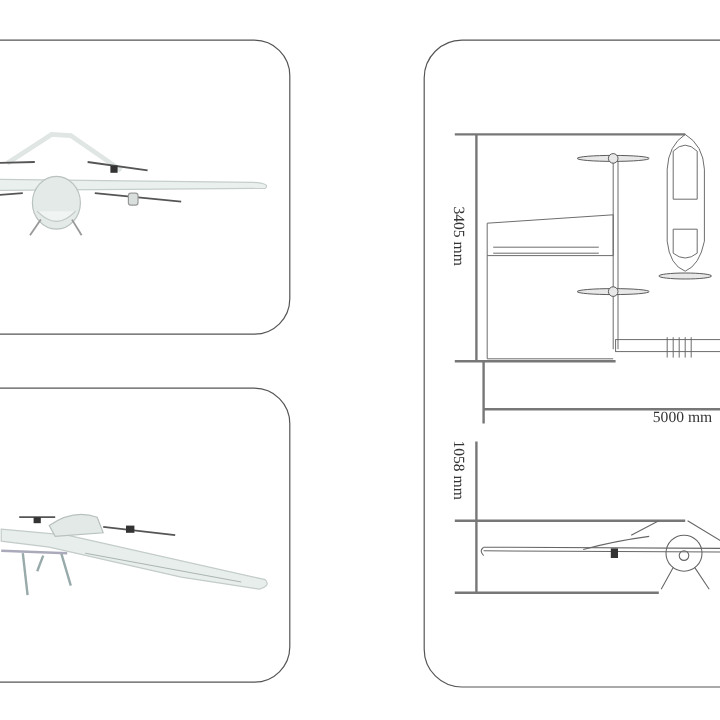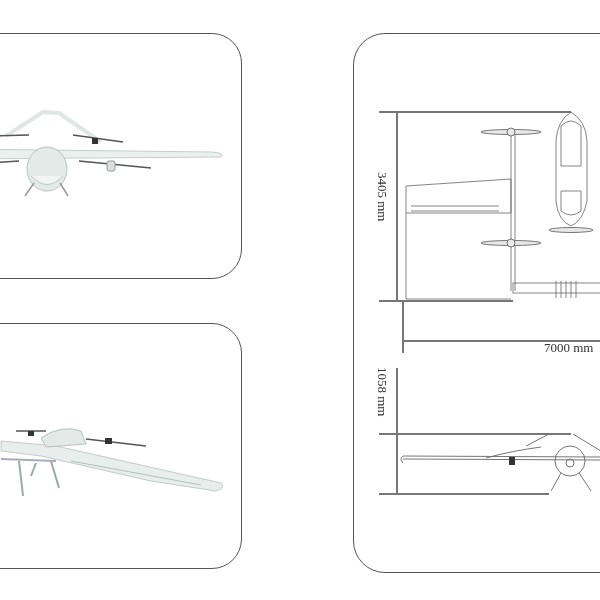--- a/index.html
+++ b/index.html
@@ -118,15 +118,15 @@
       <path d="M402,455 Q398,458 402,462"></path>
       <path d="M485,457 Q510,450 540,446"></path>
       <circle cx="569" cy="460" r="15"></circle>
       <circle cx="569" cy="462" r="4"></circle>
       <path d="M560,472 L550,490 M578,472 L590,490"></path>
     </g>
     <rect x="508" y="456" width="6" height="8" fill="#333"></rect>
   </svg>
 
   <div class="dim-label vert" style="left:36px; top:138px;">3405 mm</div>
-  <div class="dim-label" style="left:190px; top:306px;">7000 mm</div>
+  <div class="dim-label" style="left:190px; top:306px;">5000 mm</div>
   <div class="dim-label vert" style="left:36px; top:333px;">1058 mm</div>
 </div>
 
 </body></html>

